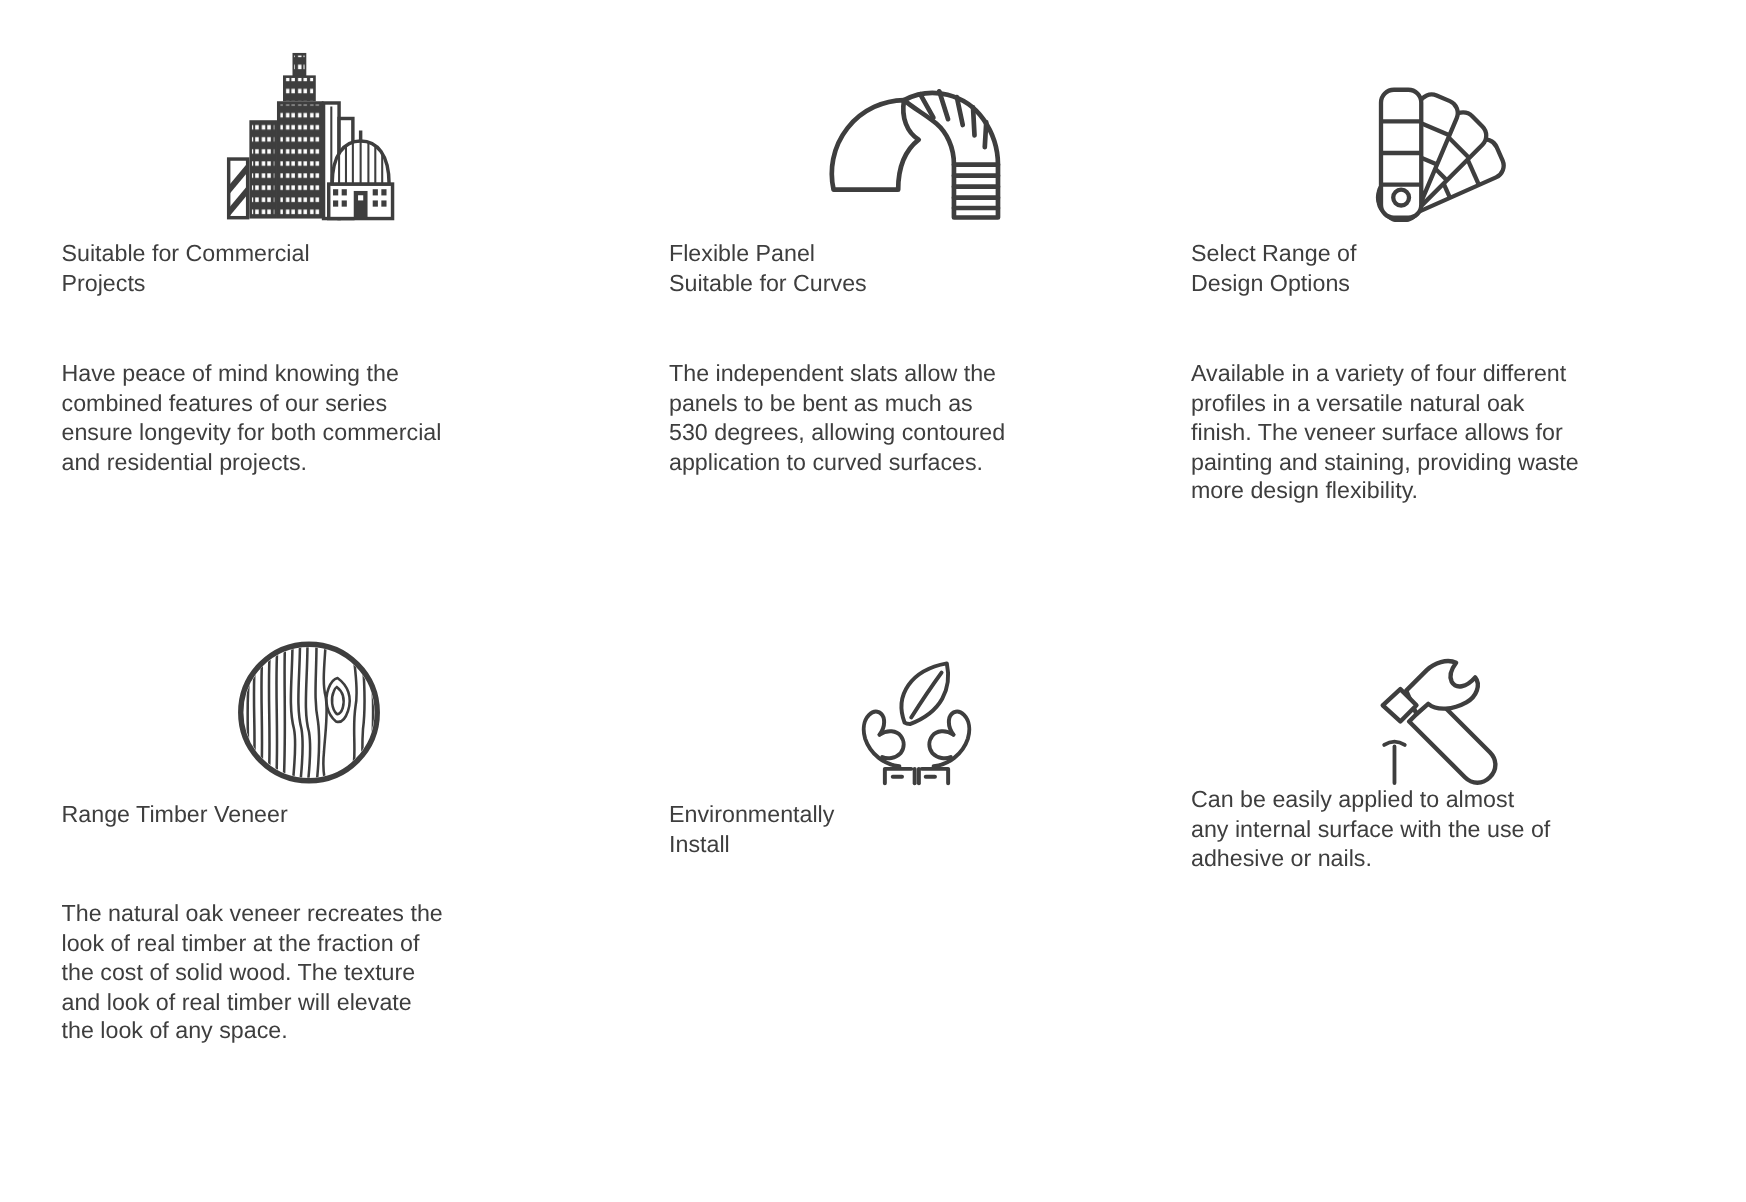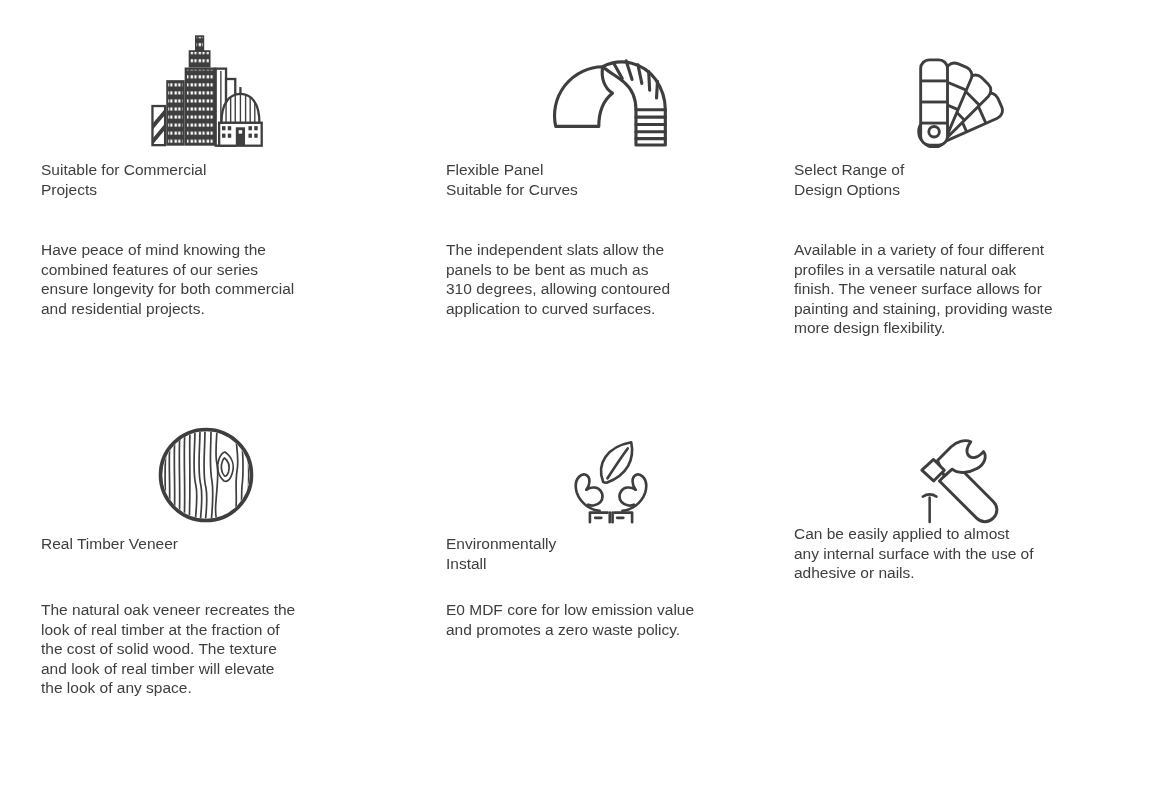--- a/index.html
+++ b/index.html
@@ -122,21 +122,21 @@
         <line x1="95" y1="88.5" x2="125" y2="88.5"></line>
 
         <path d="M13 76 A50 50 0 0 1 61 15 C59 27 63 37 71 42 C62 49 57 61 57 76 Z" fill="#ffffff"></path>
       </g>
     </svg>
   </div>
   <div class="title">Flexible Panel
 Suitable for Curves</div>
   <div class="desc">The independent slats allow the
 panels to be bent as much as
-310 degrees, allowing contoured
+530 degrees, allowing contoured
 application to curved surfaces.</div>
 </div>
 
 <div class="cell r1 c3">
   <div class="iconbox">
     <svg width="96" height="92" viewBox="0 0 100 96">
       <defs>
         <g id="strip">
           <rect x="10" y="4" width="28" height="89" rx="9" fill="#ffffff" stroke="#3e3e3e" stroke-width="3"></rect>
           <line x1="10" y1="26" x2="38" y2="26" stroke="#3e3e3e" stroke-width="3"></line>
@@ -182,21 +182,21 @@
         <path d="M54 3 C54 25 52 40 55 55 C57 70 55 85 54 98"></path>
         <path d="M60 5 C59 20 58 30 60 38 C62 48 60 60 59 75 C58 85 59 92 60 96"></path>
         <path d="M68 26 C75 31 78 39 75 48 C73 54 70 56 67 55 C61 50 59 41 62 33 C63.5 29 65.5 26.5 68 26 Z"></path>
         <path d="M67.5 32 C71.5 35 73 40 71.5 46 C70.5 49 69 50.5 67.5 50 C64 46.5 63.5 39.5 65.5 35 C66 33.5 66.8 32.4 67.5 32 Z"></path>
         <path d="M79 12 C80 25 82 35 80 45 C78 58 80 70 79 82 C78.5 90 79 94 79 97"></path>
         <path d="M85 16 C86 30 87 45 85 60 C84 75 85 85 85 93"></path>
         <path d="M91 24 C92 38 92 55 91 78"></path>
       </g>
     </svg>
   </div>
-  <div class="title">Real Timber Veneer</div>
+  <div class="title">Range Timber Veneer</div>
   <div class="desc">The natural oak veneer recreates the
 look of real timber at the fraction of
 the cost of solid wood. The texture
 and look of real timber will elevate
 the look of any space.</div>
 </div>
 
 <div class="cell r2 c2">
   <div class="iconbox">
     <svg width="88" height="87" viewBox="0 0 100 99">
@@ -217,22 +217,20 @@
         <path d="M54 86 L74 86 L74 97"></path>
         <line x1="32" y1="92" x2="39" y2="92"></line>
         <line x1="57" y1="92" x2="64" y2="92"></line>
         <line x1="48.6" y1="86" x2="48.6" y2="97"></line>
         <line x1="51.8" y1="86" x2="51.8" y2="97"></line>
       </g>
     </svg>
   </div>
   <div class="title">Environmentally
 Install</div>
-  <div class="desc">E0 MDF core for low emission value
-and promotes a zero waste policy.</div>
 </div>
 
 <div class="cell r2 c3">
   <div class="iconbox">
     <svg width="98" height="90" viewBox="0 0 98 92">
       <g fill="#ffffff" stroke="#3e3e3e" stroke-width="3" stroke-linejoin="round" stroke-linecap="round">
 
         <path d="M46 31 L84 69 C89 74 89 81 84 86 C79 91 72 91 67 86 L29 48 Z"></path>
 
         <path d="M27 27 L41 13 C46 8 55 5 61 8 C58 12 56 17 58 21 C61 26 68 25 74 18 C78 23 75 31 68 35 C59 40 48 41 42 36 L34 43 Z"></path>

